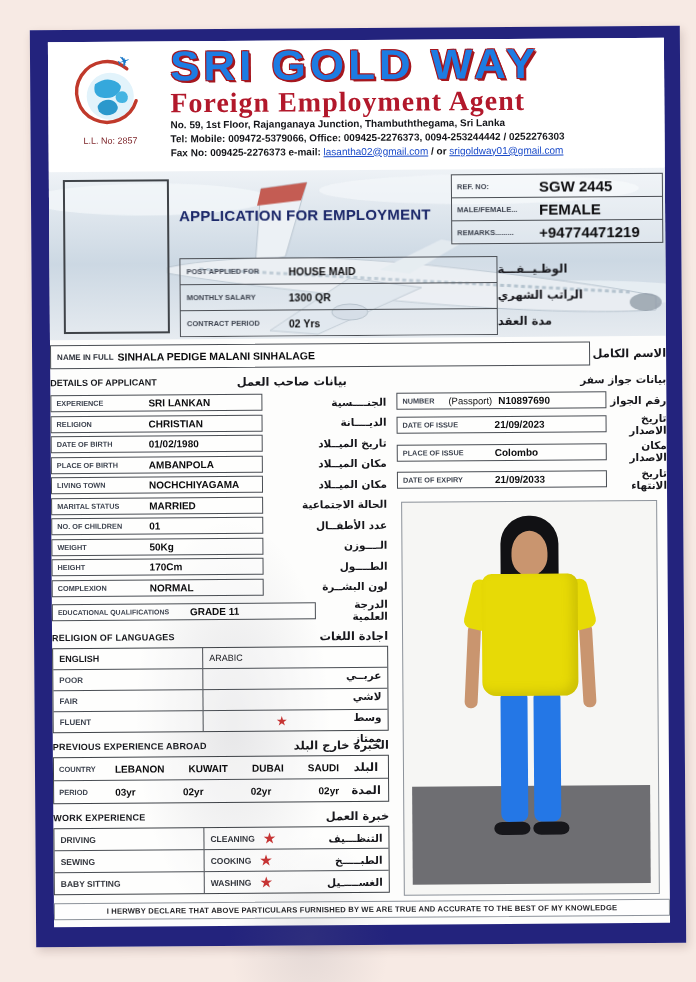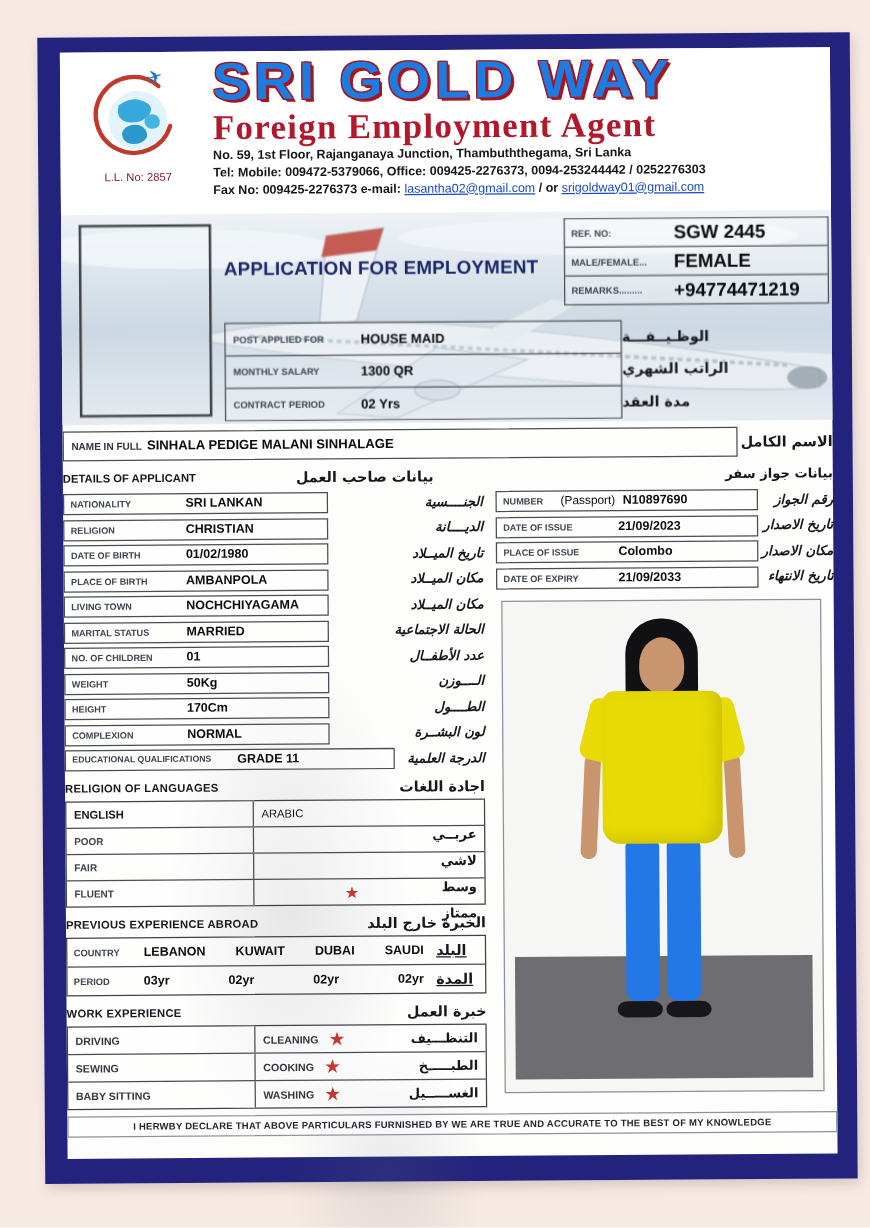--- a/index.html
+++ b/index.html
@@ -60,21 +60,21 @@
   .dh-mid{margin-left:80px;}
   .dh-right{flex:1;text-align:right;}
   .columns{display:flex;gap:10px;margin-top:3px;position:relative;z-index:1;}
   .col-left{width:336px;}
   .col-right{flex:1;}
   .d-row{display:flex;align-items:center;margin-bottom:3.5px;}
   .d-box{display:flex;align-items:center;width:212px;height:17px;border:1px solid #4a4e54;
          padding:0 5px;box-sizing:border-box;background:rgba(255,255,255,.4);}
   .d-label{width:92px;font-size:7.3px;font-weight:bold;color:#3e4450;white-space:nowrap;}
   .d-value{font-size:10px;font-weight:bold;color:#0c0c0e;white-space:nowrap;}
-  .d-ar{flex:1;text-align:right;font-style:italic;}
+  .d-ar{flex:1;text-align:right;}
   .d-row.edu .d-box{width:264px;}
   .d-row.edu .d-label{width:132px;font-size:7px;}
   .p-box{width:210px;}
   .p-box .d-label{width:46px;}
   .label-sub{font-size:9.5px;font-weight:normal;color:#0c0c0e;margin-right:6px;}
   .sec-head{display:flex;justify-content:space-between;align-items:center;margin:7px 0 3px;}
   .sec-head .h{font-size:9px;font-weight:bold;color:#17181d;letter-spacing:.2px;}
   .lang-table,.abroad-table,.work-table{border:1.5px solid #3f4348;background:rgba(255,255,255,.35);}
   .lang-row{display:flex;height:20px;align-items:center;border-top:1px solid #4a4e54;}
   .lang-row:first-child{border-top:none;}
@@ -84,21 +84,21 @@
   .lc2{flex:1;display:flex;align-items:center;padding:0 6px;}
   .lc2 .l{font-size:9px;font-weight:normal;color:#17181d;}
   .lc2 .m{flex:1;text-align:center;}
   .lc2 .r{margin-left:auto;margin-top:36px;}
   .star{color:#c63434;font-size:13px;line-height:1;}
   .ab-row{display:flex;align-items:center;height:22px;border-top:1px solid #4a4e54;padding:0 5px;}
   .ab-row:first-child{border-top:none;}
   .ab-label{width:56px;font-size:7.5px;font-weight:bold;color:#3e4450;}
   .ab-vals{flex:1;display:flex;justify-content:space-between;padding-right:10px;}
   .ab-vals span{font-size:10px;font-weight:bold;color:#0c0c0e;}
-  .ab-ar{width:34px;text-align:left;text-decoration:underline;}
+  .ab-ar{width:34px;text-align:center;}
   .wk-row{display:flex;height:21px;align-items:center;border-top:1px solid #4a4e54;}
   .wk-row:first-child{border-top:none;}
   .wk-left{width:150px;height:100%;display:flex;align-items:center;padding:0 6px;box-sizing:border-box;
            border-right:1px solid #4a4e54;font-size:8.5px;font-weight:bold;color:#33363d;}
   .wk-right{flex:1;display:flex;align-items:center;padding:0 6px;font-size:8.5px;font-weight:bold;color:#33363d;}
   .wk-right .star{margin-left:9px;}
   .wk-ar{margin-left:auto;}
   .photo-box{margin:9px 0 0 4px;width:254px;height:392px;border:1px solid #8d939b;
              background:#f6f6f4;position:relative;overflow:hidden;}
   .carpet{position:absolute;left:8px;right:8px;bottom:10px;height:98px;background:#6e6e72;}
@@ -224,21 +224,21 @@
       <span class="dh-left">DETAILS OF APPLICANT</span>
       <span class="dh-mid ar ar-11">بيانات صاحب العمل</span>
       <span class="dh-right ar ar-10">بيانات جواز سفر</span>
     </div>
 
     <div class="columns">
 
       <div class="col-left">
         <div class="d-row">
           <div class="d-box">
-              <span class="d-label">NATIONALITY</span>
+              <span class="d-label">EXPERIENCE</span>
               <span class="d-value">SRI LANKAN</span>
             </div>
           <span class="d-ar ar ar-10">الجنــــسية</span>
         </div>
         <div class="d-row">
           <div class="d-box">
               <span class="d-label">RELIGION</span>
               <span class="d-value">CHRISTIAN</span>
             </div>
           <span class="d-ar ar ar-10">الديــــانة</span>

